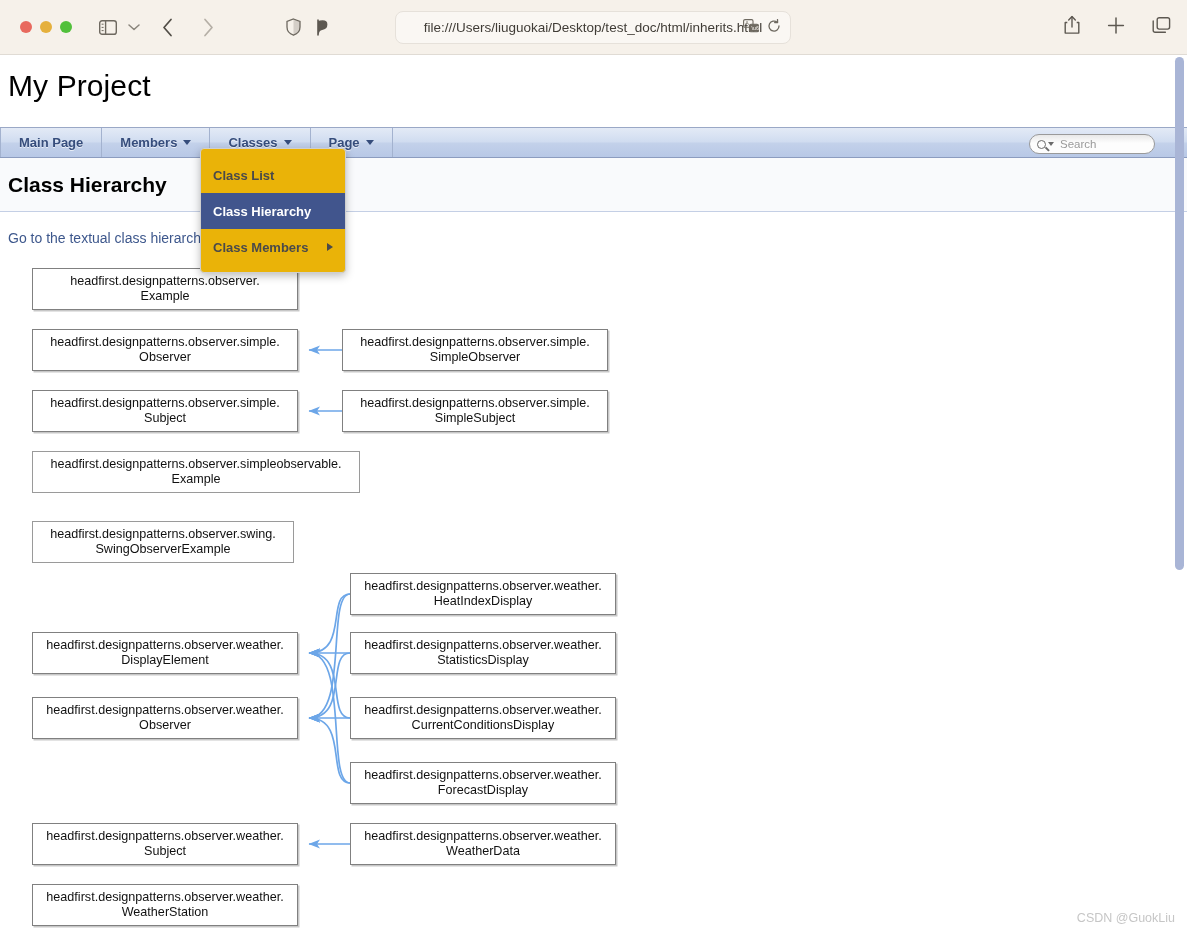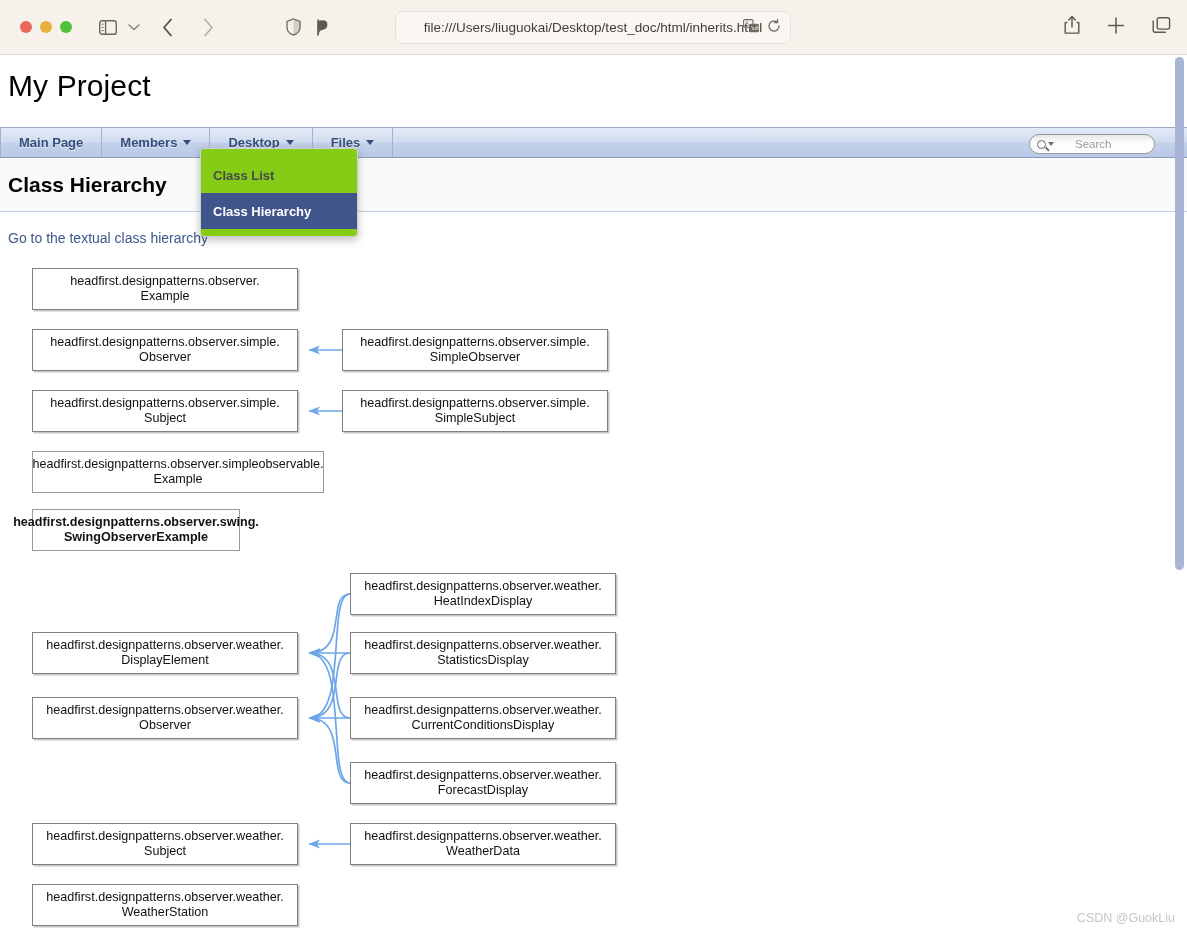--- a/index.html
+++ b/index.html
@@ -138,29 +138,29 @@
     transform: rotate(45deg);
   }
   .search-caret {
     margin-left: 2px;
     width: 0; height: 0;
     border-left: 3px solid transparent;
     border-right: 3px solid transparent;
     border-top: 4px solid #6b6b6b;
   }
   .search-placeholder {
-    margin-left: 21px; font-size: 11.5px; color: #9a9a9a;
+    margin-left: 6px; font-size: 11.5px; color: #9a9a9a;
   }
 
   
   .dropdown {
     position: absolute;
     left: 200px; top: 148px;
-    width: 158px;
-    background: #84cc16;
+    width: 146px;
+    background: #eab308;
     border: 1px solid #cfcfcf;
     border-radius: 4px;
     box-shadow: 0 3px 9px rgba(0,0,0,.26);
     padding: 8px 0 7px 0;
     z-index: 50;
   }
   .dd-item {
     height: 36px;
     display: flex; align-items: center;
     padding: 0 12px;
@@ -360,25 +360,25 @@
 
   <div class="tabs">
     <div class="tab first">
       <span>Main Page</span>
     </div>
     <div class="tab">
       <span>Members</span>
       <span class="caret"></span>
     </div>
     <div class="tab active-parent">
-      <span>Desktop</span>
+      <span>Classes</span>
       <span class="caret"></span>
     </div>
     <div class="tab">
-      <span>Files</span>
+      <span>Page</span>
       <span class="caret"></span>
     </div>
 
     <div class="tab-pointer"></div>
 
     <div class="search-box">
       <span class="search-mag"></span>
       <span class="search-caret"></span>
       <span class="search-placeholder">Search</span>
     </div>
@@ -421,24 +421,24 @@
         </div>
         <div class="node" style="left: 318px; top: 76px; width: 266px; height: 42px;">
           <div>headfirst.designpatterns.observer.simple.<br>SimpleObserver</div>
         </div>
         <div class="node" style="left: 8px; top: 137px; width: 266px; height: 42px;">
           <div>headfirst.designpatterns.observer.simple.<br>Subject</div>
         </div>
         <div class="node" style="left: 318px; top: 137px; width: 266px; height: 42px;">
           <div>headfirst.designpatterns.observer.simple.<br>SimpleSubject</div>
         </div>
-        <div class="node plain" style="left: 8px; top: 198px; width: 292px; height: 42px;">
+        <div class="node plain" style="left: 8px; top: 198px; width: 328px; height: 42px;">
           <div>headfirst.designpatterns.observer.simpleobservable.<br>Example</div>
         </div>
-        <div class="node plain" style="left: 8px; top: 256px; width: 208px; height: 42px; font-weight: bold;">
+        <div class="node plain" style="left: 8px; top: 268px; width: 262px; height: 42px;">
           <div>headfirst.designpatterns.observer.swing.<br>SwingObserverExample</div>
         </div>
         <div class="node" style="left: 326px; top: 320px; width: 266px; height: 42px;">
           <div>headfirst.designpatterns.observer.weather.<br>HeatIndexDisplay</div>
         </div>
         <div class="node" style="left: 8px; top: 379px; width: 266px; height: 42px;">
           <div>headfirst.designpatterns.observer.weather.<br>DisplayElement</div>
         </div>
         <div class="node" style="left: 326px; top: 379px; width: 266px; height: 42px;">
           <div>headfirst.designpatterns.observer.weather.<br>StatisticsDisplay</div>
@@ -471,13 +471,17 @@
   <div class="watermark">CSDN @GuokLiu</div>
 </div>
 
 <div class="dropdown" id="dropdown">
     <div class="dd-item">
       <span>Class List</span>
     </div>
     <div class="dd-item selected">
       <span>Class Hierarchy</span>
     </div>
+    <div class="dd-item">
+      <span>Class Members</span>
+      <span class="dd-arrow"></span>
+    </div>
   </div>
 
 </body></html>

